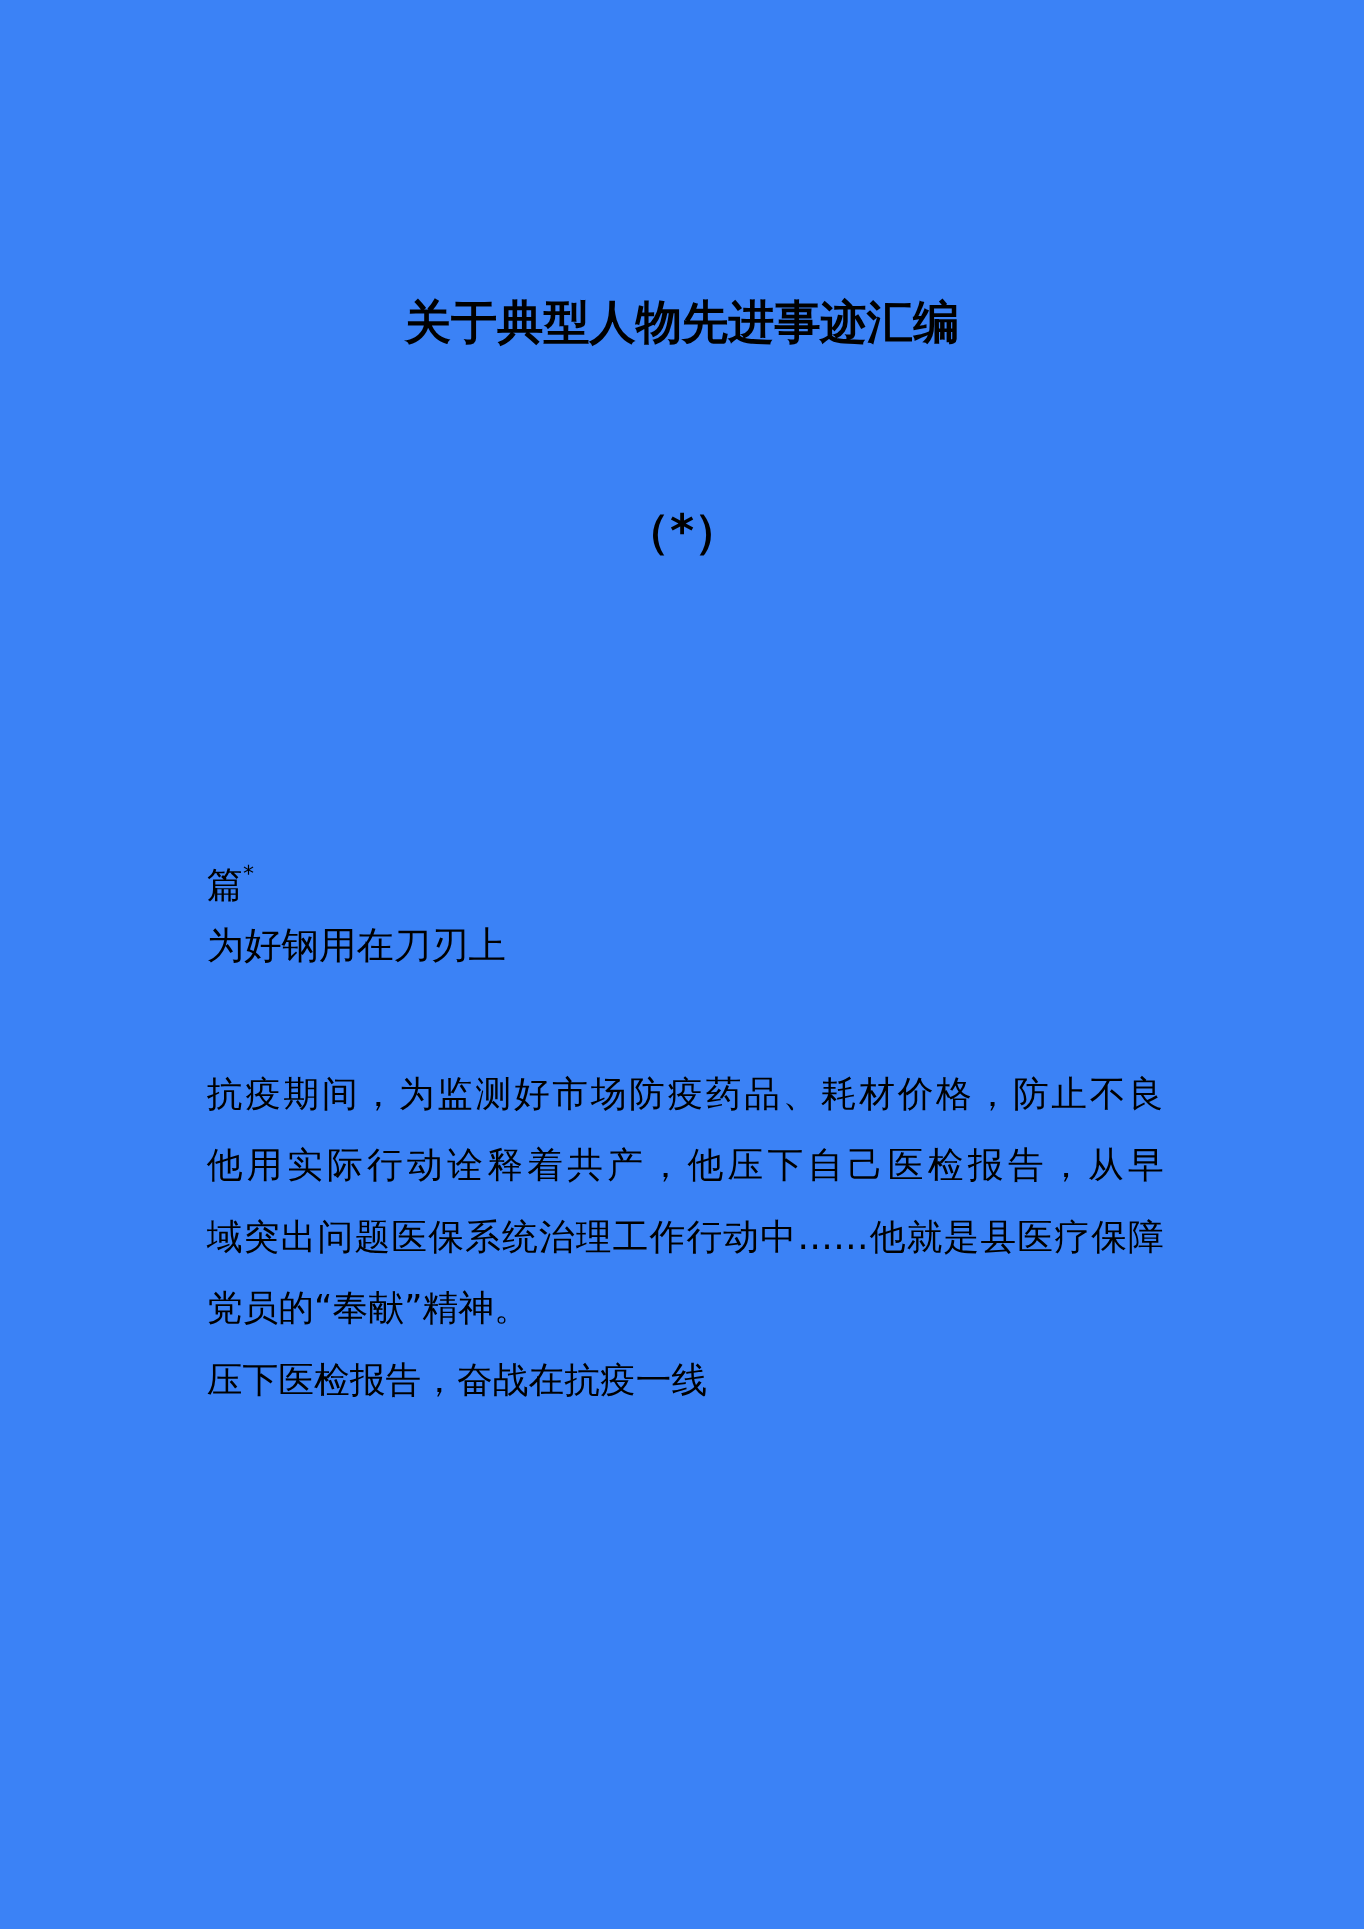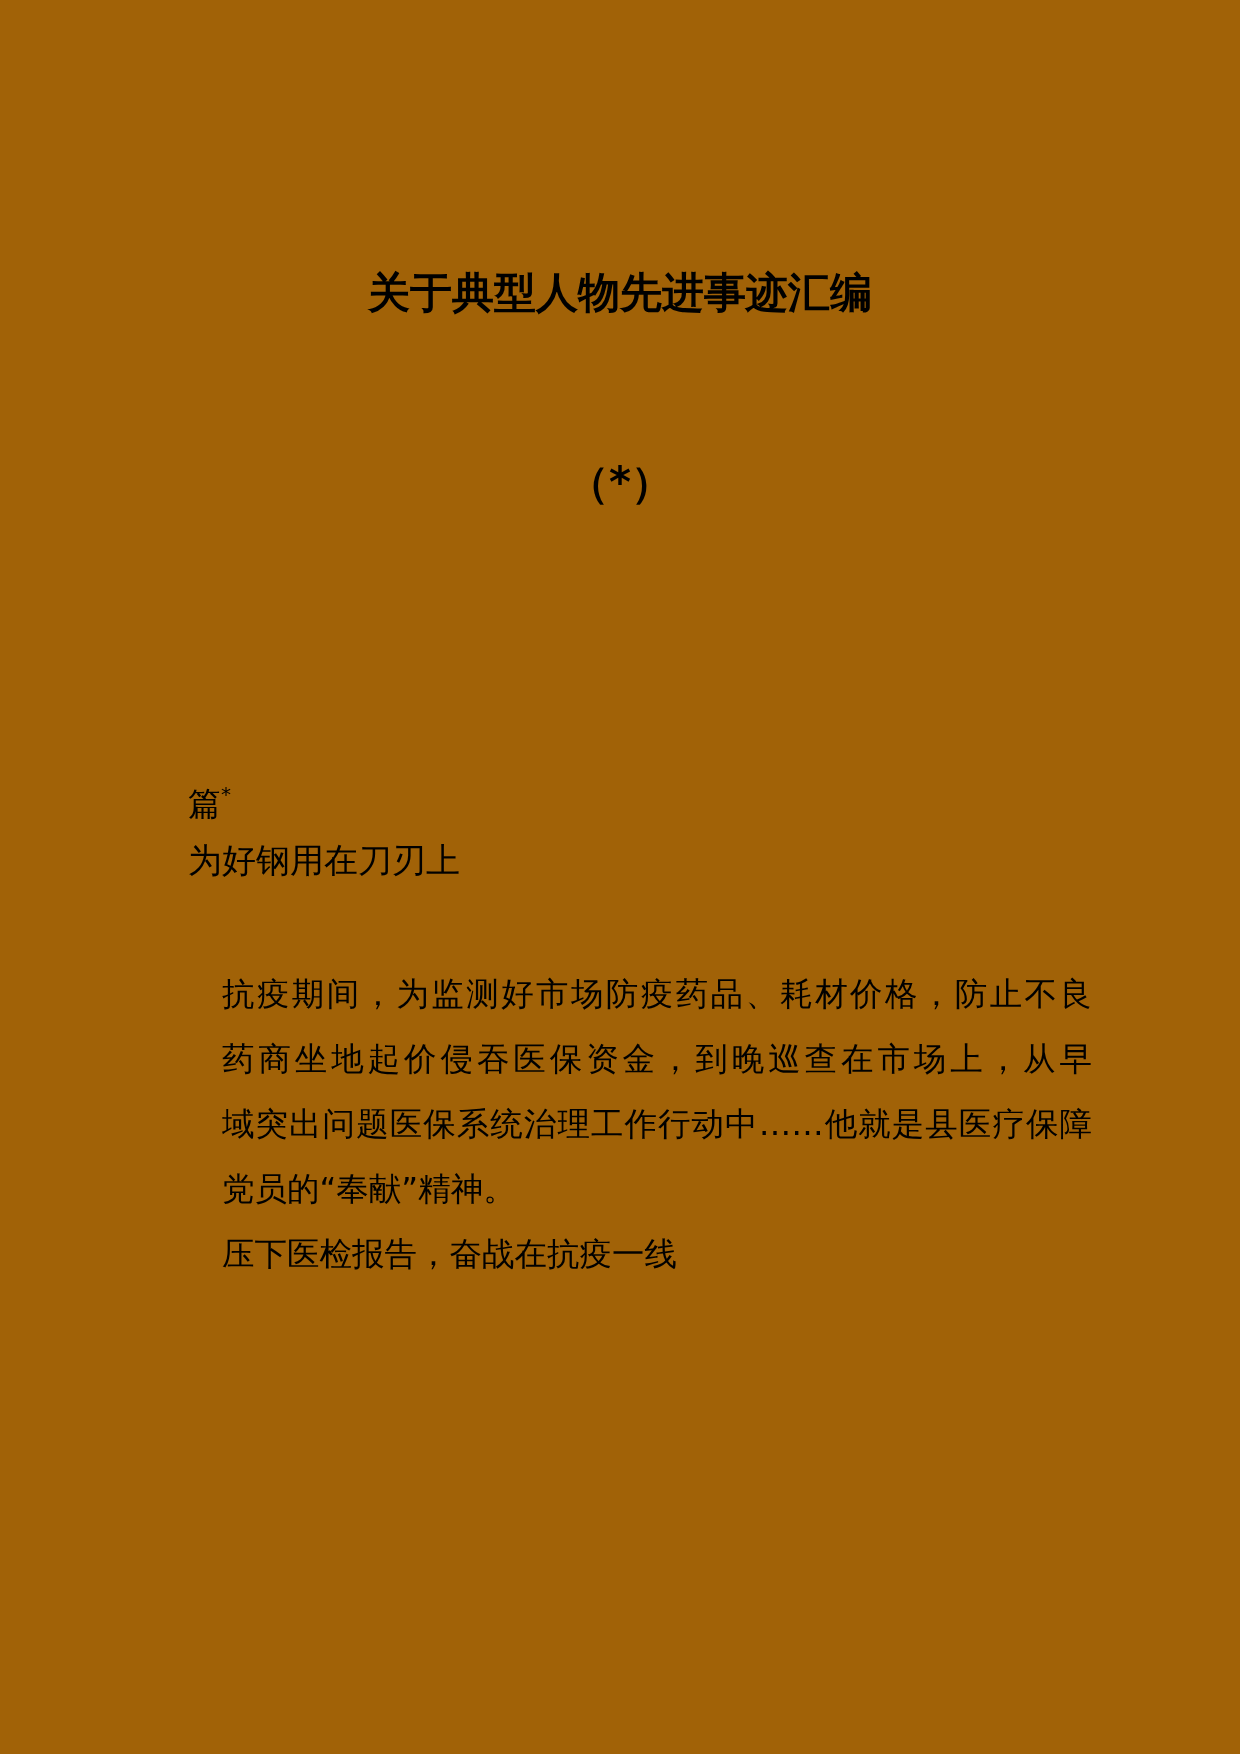--- a/index.html
+++ b/index.html
@@ -1,43 +1,43 @@
 <!DOCTYPE html>
 <html><head>
 <meta charset="utf-8">
 <style>
   html, body { margin: 0; padding: 0; background: #ffffff; }
   body { width: 1240px; height: 1754px; position: relative; overflow: hidden;
          font-family: "DejaVu Sans", "Liberation Sans", sans-serif; color: #000; }
-  .page { position: absolute; left: 0; top: 0; width: 1240px; height: 1754px; background: #a16207; }
+  .page { position: absolute; left: 0; top: 0; width: 1240px; height: 1754px; background: #3b82f6; }
   .title { position: absolute; top: 268px; left: 0; width: 1240px; text-align: center;
            font-size: 42px; font-weight: bold; letter-spacing: 0px; line-height: 50px; }
   .subtitle { position: absolute; top: 458px; left: 0; width: 1240px; text-align: center;
               font-size: 42px; font-weight: bold; line-height: 50px; }
   .block { position: absolute; left: 188px; width: 870px; }
   .section-label { top: 772px; font-size: 33px; line-height: 44px; }
   .section-label .star { font-size: 20px; vertical-align: 14px; }
   .heading { top: 838px; font-size: 34px; line-height: 44px; }
-  .body { top: 962px; font-size: 32.5px; line-height: 65px; margin-left: 34px; }
+  .body { top: 962px; font-size: 32.5px; line-height: 65px; }
   .line { display: block; white-space: nowrap; text-align: justify; text-align-last: justify; }
   .line.last { text-align-last: left; }
 </style>
 </head>
 <body>
 
 <div class="page">
   <div class="title">关于典型人物先进事迹汇编</div>
   <div class="subtitle">（*）</div>
 
   <div class="block section-label">
     <span>篇</span><span class="star">*</span>
   </div>
 
   <div class="block heading">为好钢用在刀刃上</div>
 
   <div class="block body">
     <span class="line">抗疫期间，为监测好市场防疫药品、耗材价格，防止不良</span>
-    <span class="line">药商坐地起价侵吞医保资金，到晚巡查在市场上，从早</span>
+    <span class="line">他用实际行动诠释着共产，他压下自己医检报告，从早</span>
     <span class="line">域突出问题医保系统治理工作行动中……他就是县医疗保障</span>
     <span class="line last">党员的“奉献”精神。</span>
     <span class="line last">压下医检报告，奋战在抗疫一线</span>
   </div>
 </div>
 
 </body></html>

